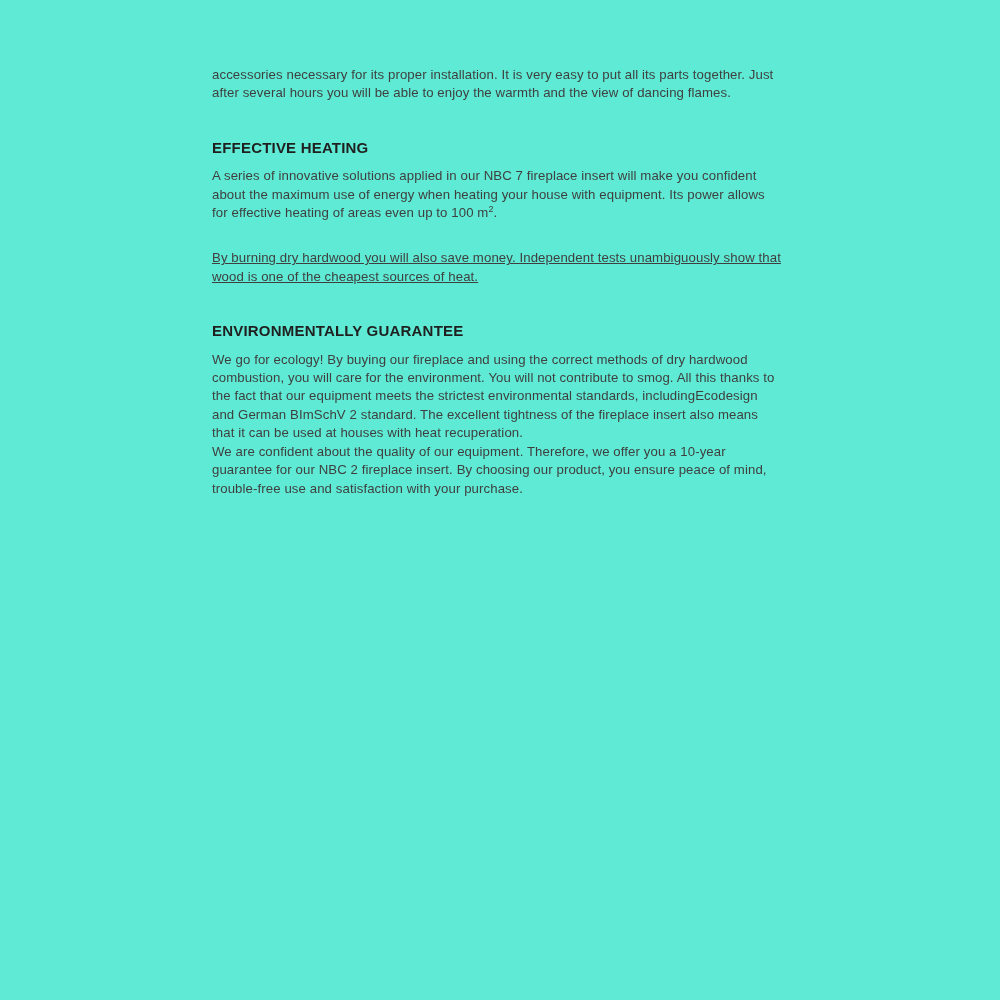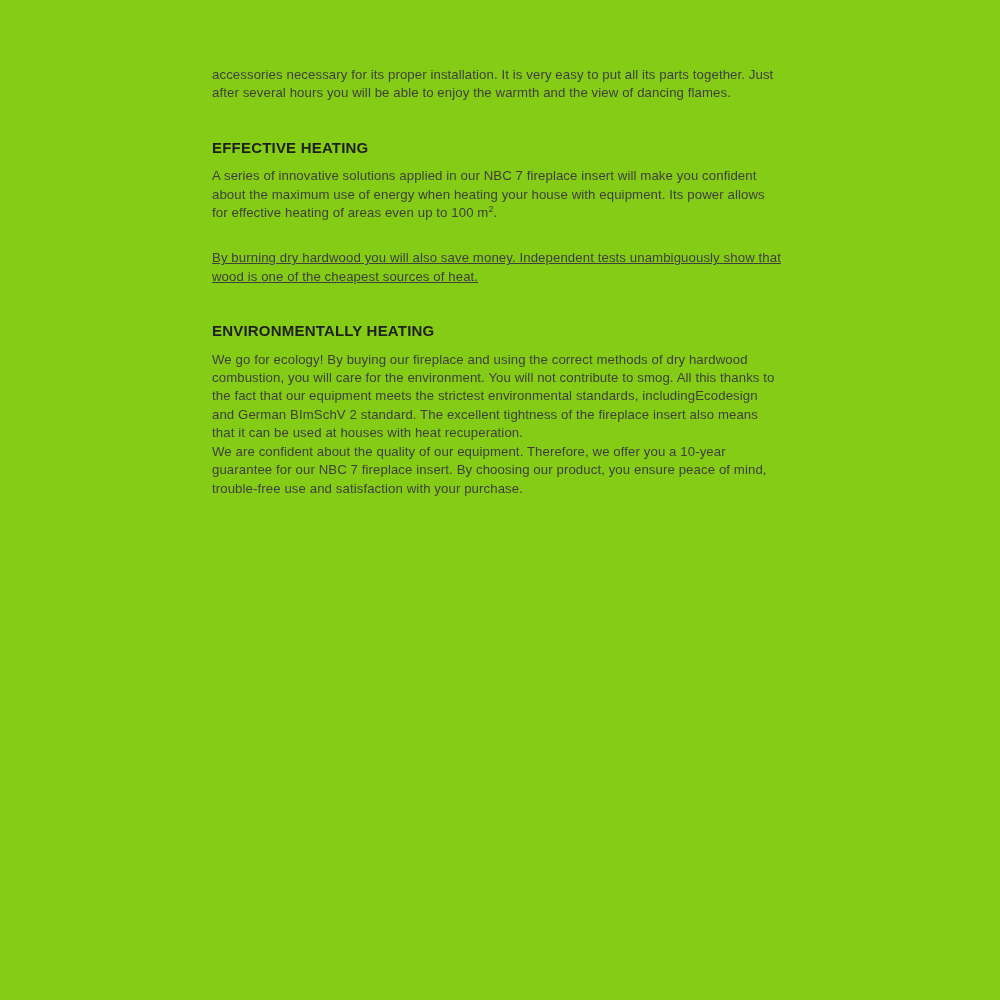--- a/index.html
+++ b/index.html
@@ -13,21 +13,21 @@
     position: relative;
     font-family: "Liberation Sans", "DejaVu Sans", sans-serif;
     overflow: hidden;
   }
   .page {
     position: absolute;
     left: 0;
     top: 0;
     width: 1000px;
     height: 1000px;
-    background: #84cc16;
+    background: #5eead4;
   }
   .content {
     position: absolute;
     left: 212px;
     top: 66px;
     width: 570px;
   }
   .body-text {
     margin: 0;
     font-size: 13.2px;
@@ -59,21 +59,21 @@
   <div class="content">
 
     <p class="body-text">accessories necessary for its proper installation. It is very easy to put all its parts together. Just after several hours you will be able to enjoy the warmth and the view of dancing flames.</p>
 
     <h2 class="section-heading">EFFECTIVE HEATING</h2>
 
     <p class="body-text"><span>A series of innovative solutions applied in our NBC 7 fireplace insert will make you confident about the maximum use of energy when heating your house with equipment. Its power allows for effective heating of areas even up to 100 m</span><sup>2</sup><span>.</span></p>
 
     <p class="body-text para-gap">By burning dry hardwood you will also save money. Independent tests unambiguously show that wood is one of the cheapest sources of heat.</p>
 
-    <h2 class="section-heading">ENVIRONMENTALLY HEATING</h2>
+    <h2 class="section-heading">ENVIRONMENTALLY GUARANTEE</h2>
 
     <p class="body-text">We go for ecology! By buying our fireplace and using the correct methods of dry hardwood combustion, you will care for the environment. You will not contribute to smog. All this thanks to the fact that our equipment meets the strictest environmental standards, includingEcodesign and German BImSchV 2 standard. The excellent tightness of the fireplace insert also means that it can be used at houses with heat recuperation.</p>
 
 
-    <p class="body-text">We are confident about the quality of our equipment. Therefore, we offer you a 10-year guarantee for our NBC 7 fireplace insert. By choosing our product, you ensure peace of mind, trouble-free use and satisfaction with your purchase.</p>
+    <p class="body-text">We are confident about the quality of our equipment. Therefore, we offer you a 10-year guarantee for our NBC 2 fireplace insert. By choosing our product, you ensure peace of mind, trouble-free use and satisfaction with your purchase.</p>
 
   </div>
 </div>
 
 </body></html>

